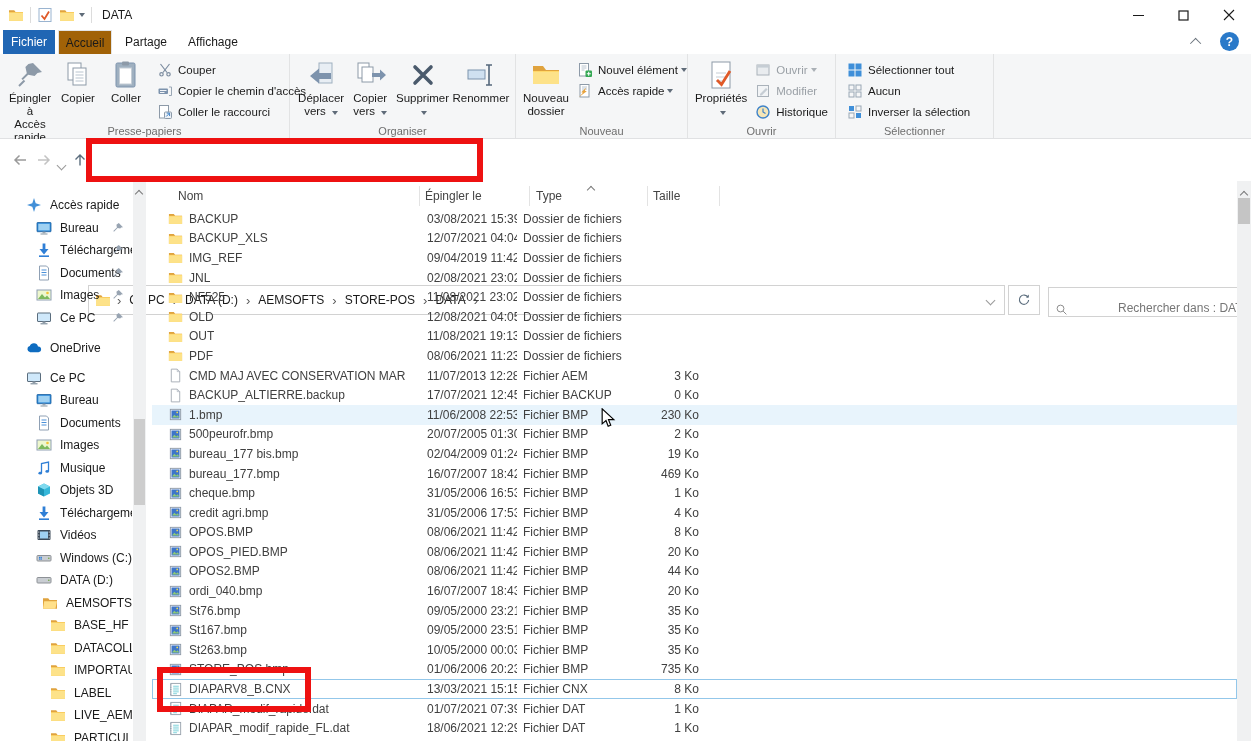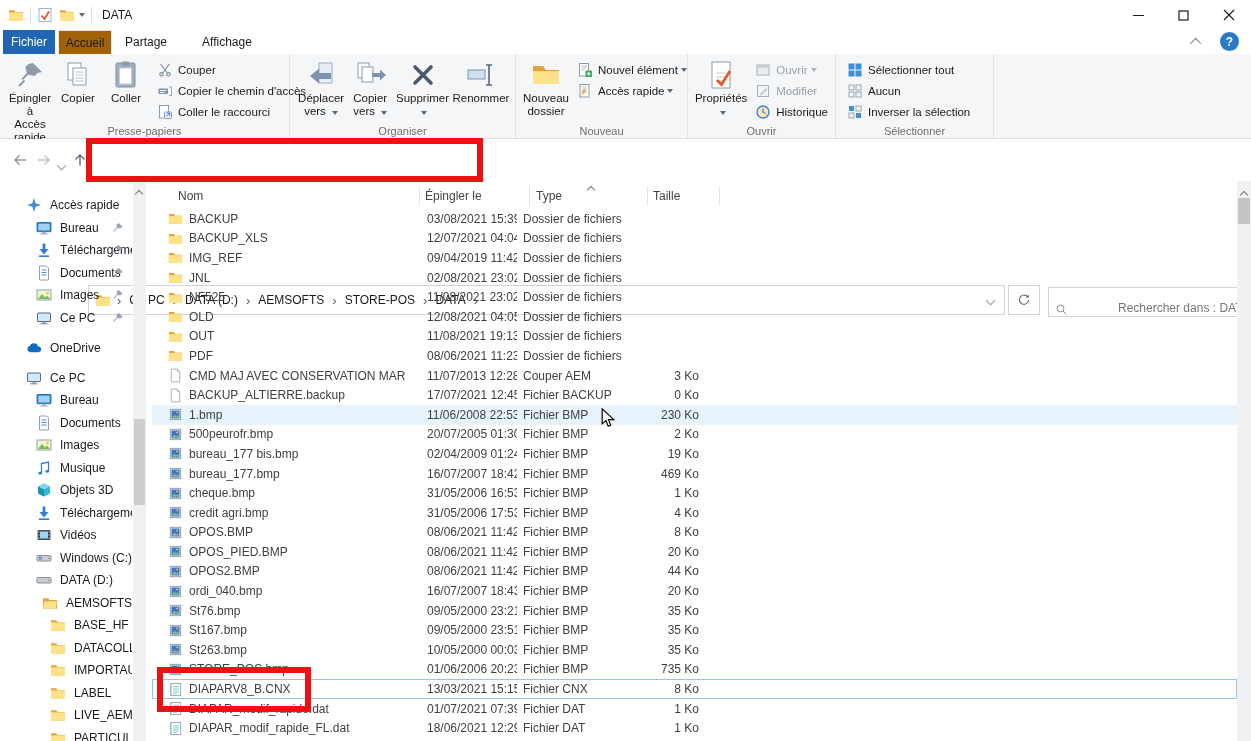--- a/index.html
+++ b/index.html
@@ -14,21 +14,21 @@
   .qat .dd{margin-left:-2px;}
   .win-title{margin-left:10px;color:#1a1a1a;}
   .win-controls{position:absolute;right:0;top:0;height:30px;display:flex;}
   .wc{width:45px;height:30px;display:flex;align-items:center;justify-content:center;}
   
   .tabbar{position:absolute;left:0;top:30px;width:100%;height:24px;background:#fff;}
   .tab-file{position:absolute;left:3px;top:0;width:52px;height:24px;background:#2066b4;color:#fff;
     display:flex;align-items:center;justify-content:center;}
   .tab{position:absolute;top:0;height:24px;display:flex;align-items:center;justify-content:center;color:#1a1a1a;}
   .tab.active{background:#a16207;border:1px solid #e3e4e5;border-bottom:none;}
-  .t-home{left:58px;width:52px}.t-share{left:120px;width:52px}.t-view{left:196px;width:62px}
+  .t-home{left:58px;width:52px}.t-share{left:120px;width:52px}.t-view{left:182px;width:62px}
   .ribbon-collapse{position:absolute;right:44px;top:5px;width:14px;height:14px;}
   .help-btn{position:absolute;right:12px;top:2px;width:19px;height:19px;border-radius:50%;background:#2979c9;
     color:#fff;display:flex;align-items:center;justify-content:center;font-size:12px;font-weight:bold;}
   .chev-up{display:inline-block;width:7px;height:7px;border-left:1.5px solid #6a737c;border-top:1.5px solid #6a737c;transform:rotate(45deg) translateY(2px);}
 
   
   .ribbon{position:absolute;left:0;top:54px;width:100%;height:84px;background:#f5f6f7;border-bottom:1px solid #e0e1e3;display:flex;}
   .rgroup{position:relative;height:84px;border-right:1px solid #e2e3e4;box-sizing:border-box;padding:3px 4px 14px 6px;display:flex;align-items:flex-start;}
   .glabel{position:absolute;bottom:1px;left:0;width:100%;text-align:center;color:#6e6e6e;font-size:11px;}
   .rbtn-lg{display:flex;flex-direction:column;align-items:center;padding:2px 4px;min-width:40px;}
@@ -910,21 +910,21 @@
     <span class="cell c-name">
       <span class="fic">
                 <svg viewBox="0 0 16 16">
                   <path d="M3.5 1.2h6.3l2.7 2.7v10.9H3.5z" fill="#fff" stroke="#a6adb5"></path>
                   <path d="M9.8 1.2l2.7 2.7H9.8z" fill="#e4e9ee" stroke="#a6adb5" stroke-width=".6"></path>
                 </svg>
               </span>
       <span class="nm">CMD MAJ AVEC CONSERVATION MARGE...</span>
     </span>
     <span class="cell c-date">11/07/2013 12:28</span>
-    <span class="cell c-type">Couper AEM</span>
+    <span class="cell c-type">Fichier AEM</span>
     <span class="cell c-size">3 Ko</span>
     <span class="cell"></span>
   </div>
           <div class="fl-row">
     <span class="cell c-name">
       <span class="fic">
                 <svg viewBox="0 0 16 16">
                   <path d="M3.5 1.2h6.3l2.7 2.7v10.9H3.5z" fill="#fff" stroke="#a6adb5"></path>
                   <path d="M9.8 1.2l2.7 2.7H9.8z" fill="#e4e9ee" stroke="#a6adb5" stroke-width=".6"></path>
                 </svg>

